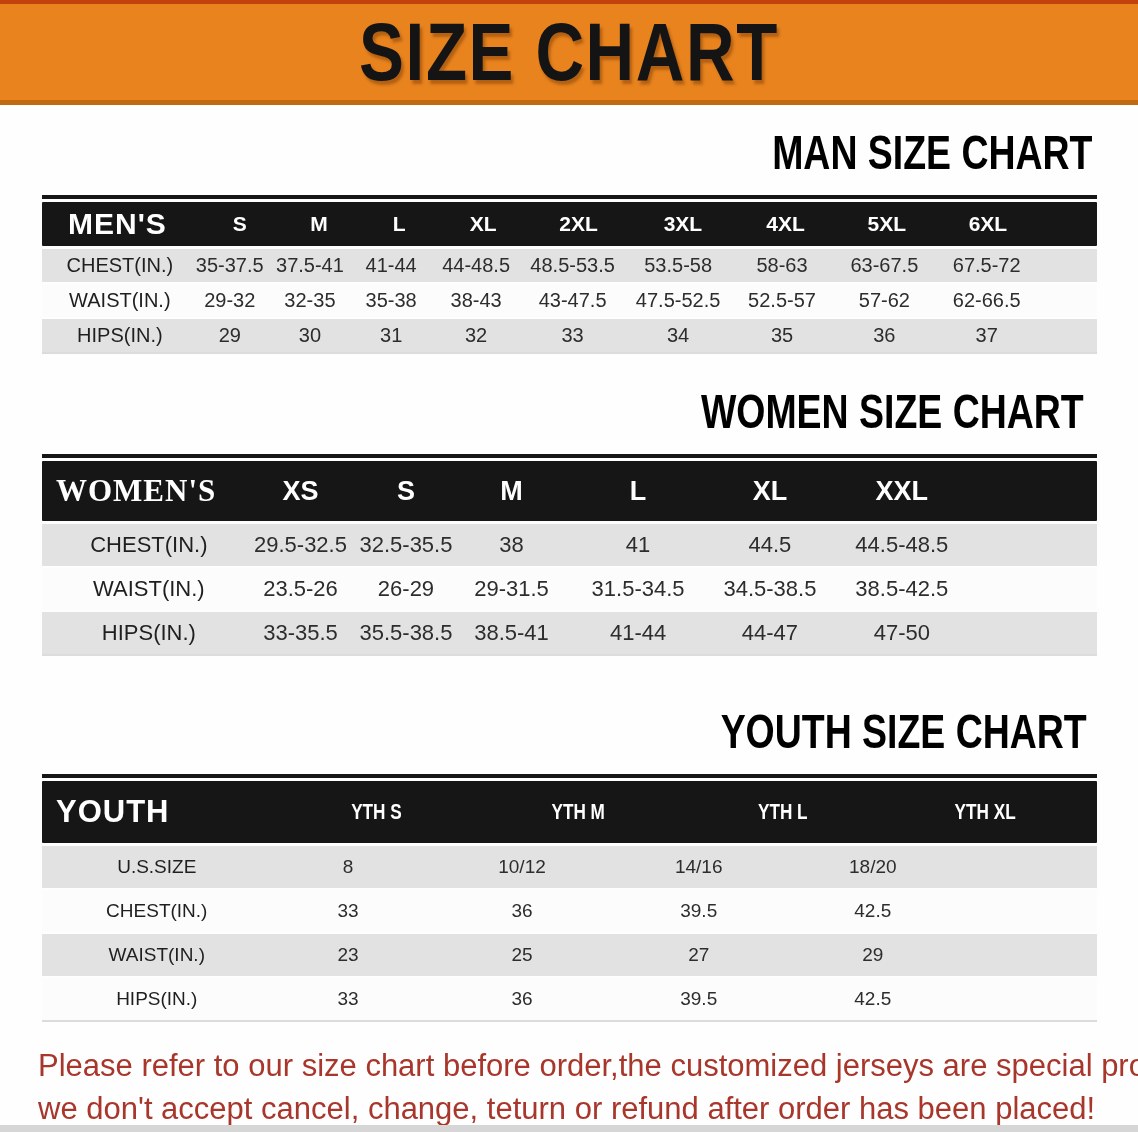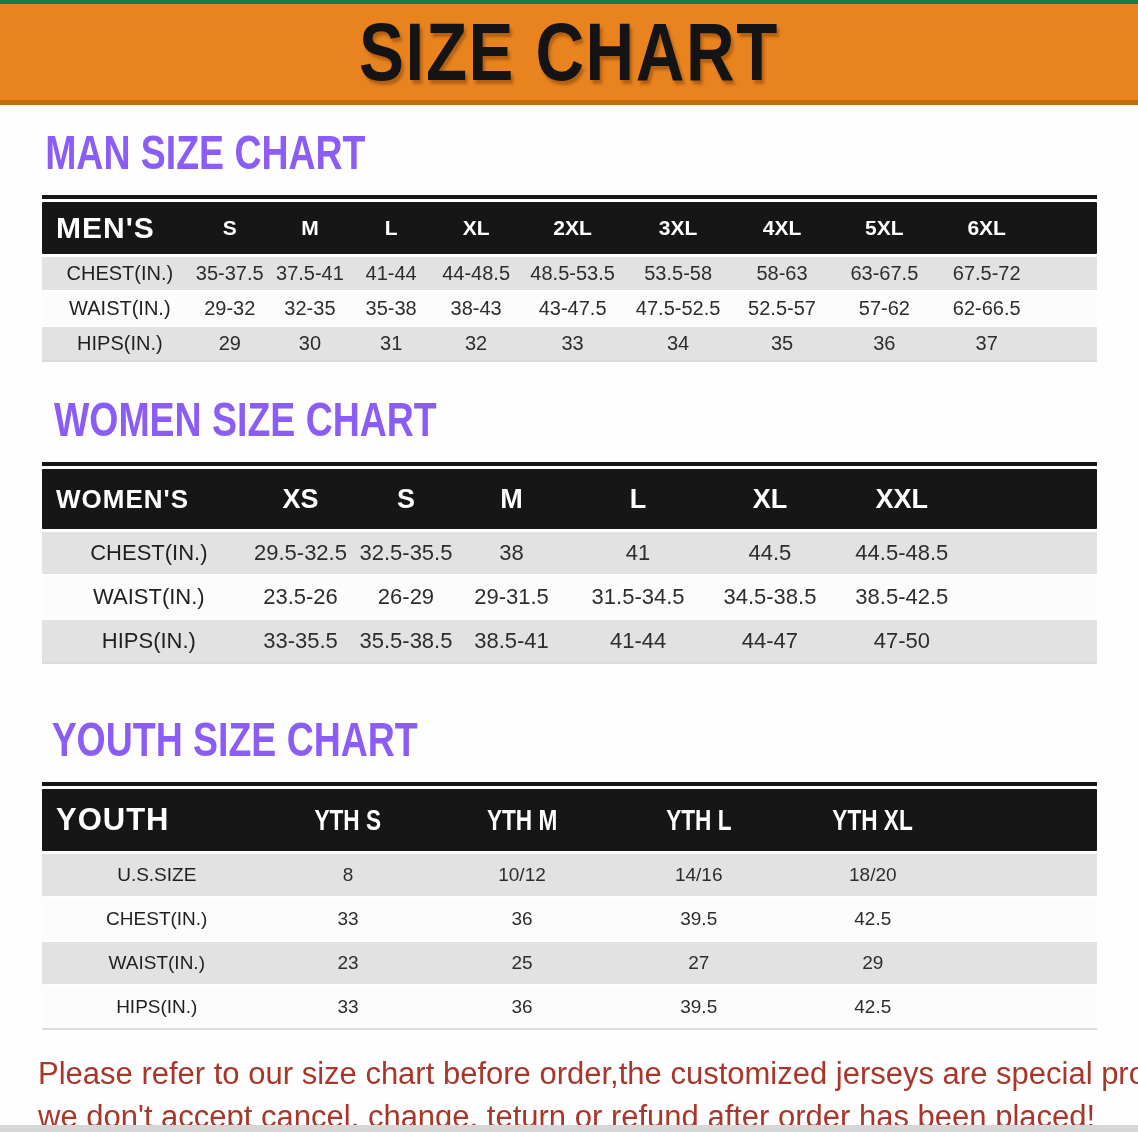--- a/index.html
+++ b/index.html
@@ -11,44 +11,44 @@
     width: 1138px;
     height: 1132px;
     background: #fefefe;
     overflow: hidden;
   }
 
   
   .banner {
     height: 105px;
     background: #E8831E;
-    border-top: 4px solid #15803d;
+    border-top: 4px solid #c2410c;
     border-bottom: 5px solid #C26A12;
     display: flex;
     align-items: center;
     justify-content: center;
   }
   .banner-title {
     display: inline-block;
     transform: scaleX(0.82);
     font-size: 82px;
     font-weight: 900;
     letter-spacing: 2px;
     color: #141414;
     text-shadow: 3px 4px 3px rgba(100,45,0,0.40);
     white-space: nowrap;
   }
 
   
   .section-title {
-    text-align: left;
+    text-align: right;
     font-size: 48px;
     line-height: 52px;
     font-weight: bold;
-    color: #8b5cf6;
+    color: #000000;
     white-space: nowrap;
   }
   .condensed { display: inline-block; transform: scaleX(0.78); white-space: nowrap; }
   .title-man   { margin-top: 22px; margin-bottom: 16px; }
   .title-women { margin-top: 32px; margin-bottom: 16px; }
   .title-youth { margin-top: 50px; margin-bottom: 16px; }
 
   
   .size-table {
     margin: 0 41px 0 42px;
@@ -85,37 +85,37 @@
     font-weight: 900;
     letter-spacing: 1px;
   }
   .t-col { font-weight: bold; }
   .t-rowlabel { color: #1f1f1f; padding-left: 8px; }
   .t-val { color: #2d2d2d; }
   .cs { display: inline-block; }
 
   
   .t-men { --cols: 14% 7.6% 7.6% 7.8% 8.3% 10% 10% 9.7% 9.7% 9.7%; }
-  .t-men .t-head { height: 52px; }
+  .t-men .t-head { height: 44px; padding-left: 12px; }
   .t-men .t-label { font-size: 30px; }
   .t-men .t-col { font-size: 21px; }
   .t-men .t-row { height: 33px; font-size: 20px; }
 
   
   .t-women { --cols: 19.5% 10% 10% 10% 14% 11% 14%; }
   .t-women .t-head { height: 60px; }
-  .t-women .t-label { font-size: 26px; }
+  .t-women .t-label { font-size: 31px; font-family: Liberation Serif, serif; }
   .t-women .t-col { font-size: 27px; }
   .t-women .t-row { height: 42px; font-size: 22px; }
 
   
   .t-youth { --cols: 21% 16% 17% 16.5% 16.5%; }
-  .t-youth .t-head { height: 62px; }
+  .t-youth .t-head { height: 62px; gap: 28px; }
   .t-youth .t-label { font-size: 31px; }
-  .t-youth .t-col { font-size: 29px; }
+  .t-youth .t-col { font-size: 22px; }
   .t-youth .t-head .t-col .cs { transform: scaleX(0.78); }
   .t-youth .t-row { height: 42px; font-size: 19px; }
 
   
   .disclaimer {
     margin-top: 22px;
     padding-left: 38px;
     padding-right: 20px;
     color: #A8362B;
     font-size: 31px;

